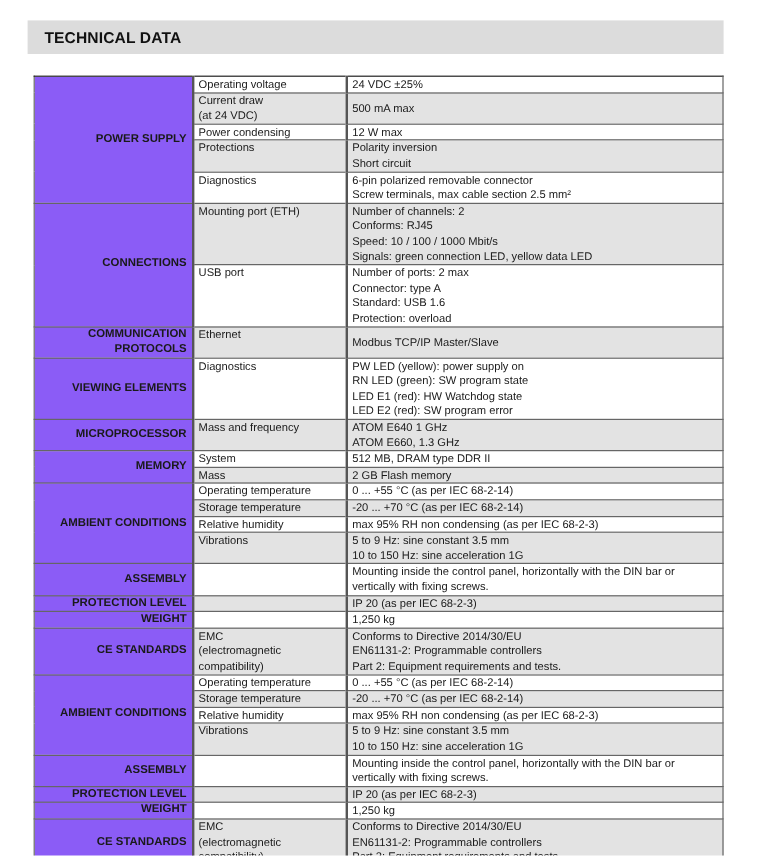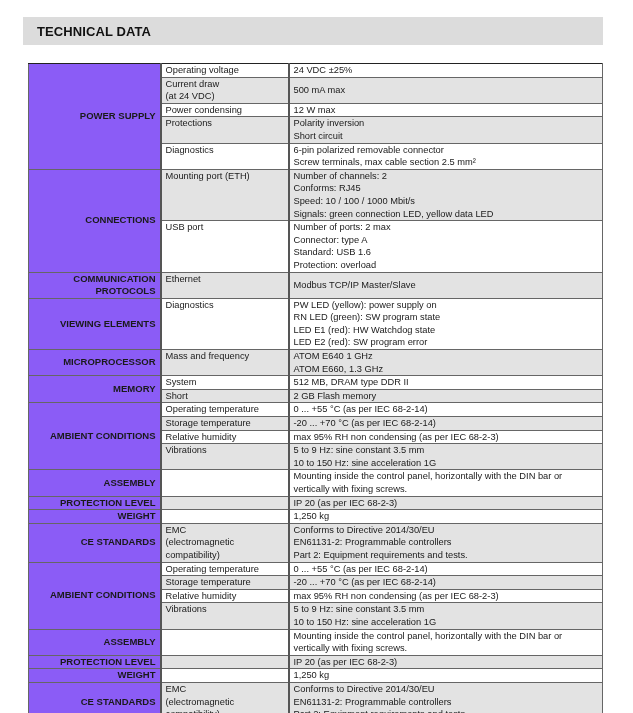--- a/index.html
+++ b/index.html
@@ -154,21 +154,21 @@
         </td>
         <td class="key">
           <span class="line">System</span>
         </td>
         <td class="val">
           <span class="line">512 MB, DRAM type DDR II</span>
         </td>
       </tr>
       <tr class="shade">
         <td class="key">
-          <span class="line">Short</span>
+          <span class="line">Mass</span>
         </td>
         <td class="val">
           <span class="line">2 GB Flash memory</span>
         </td>
       </tr>
       <tr class="gstart">
         <td class="grp" rowspan="4">
           <span class="line">AMBIENT CONDITIONS</span>
         </td>
         <td class="key">

